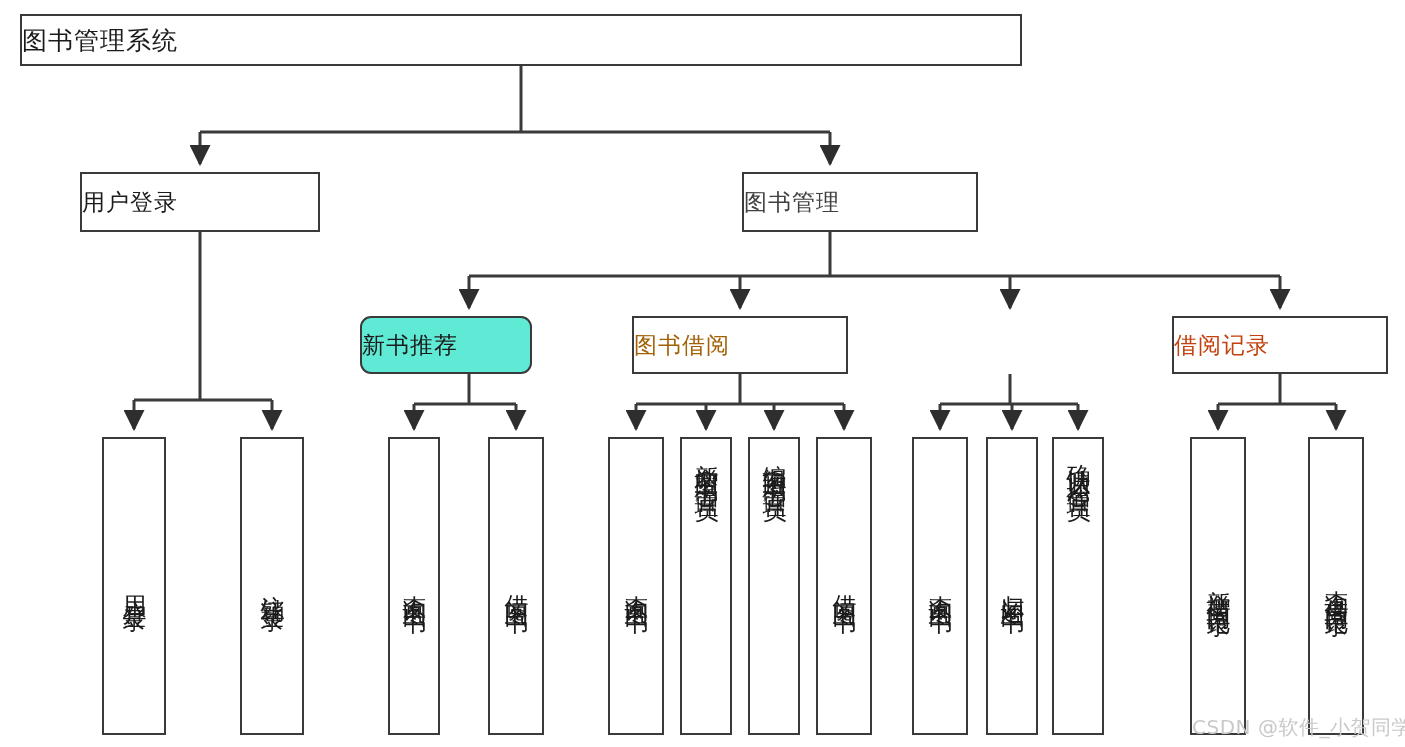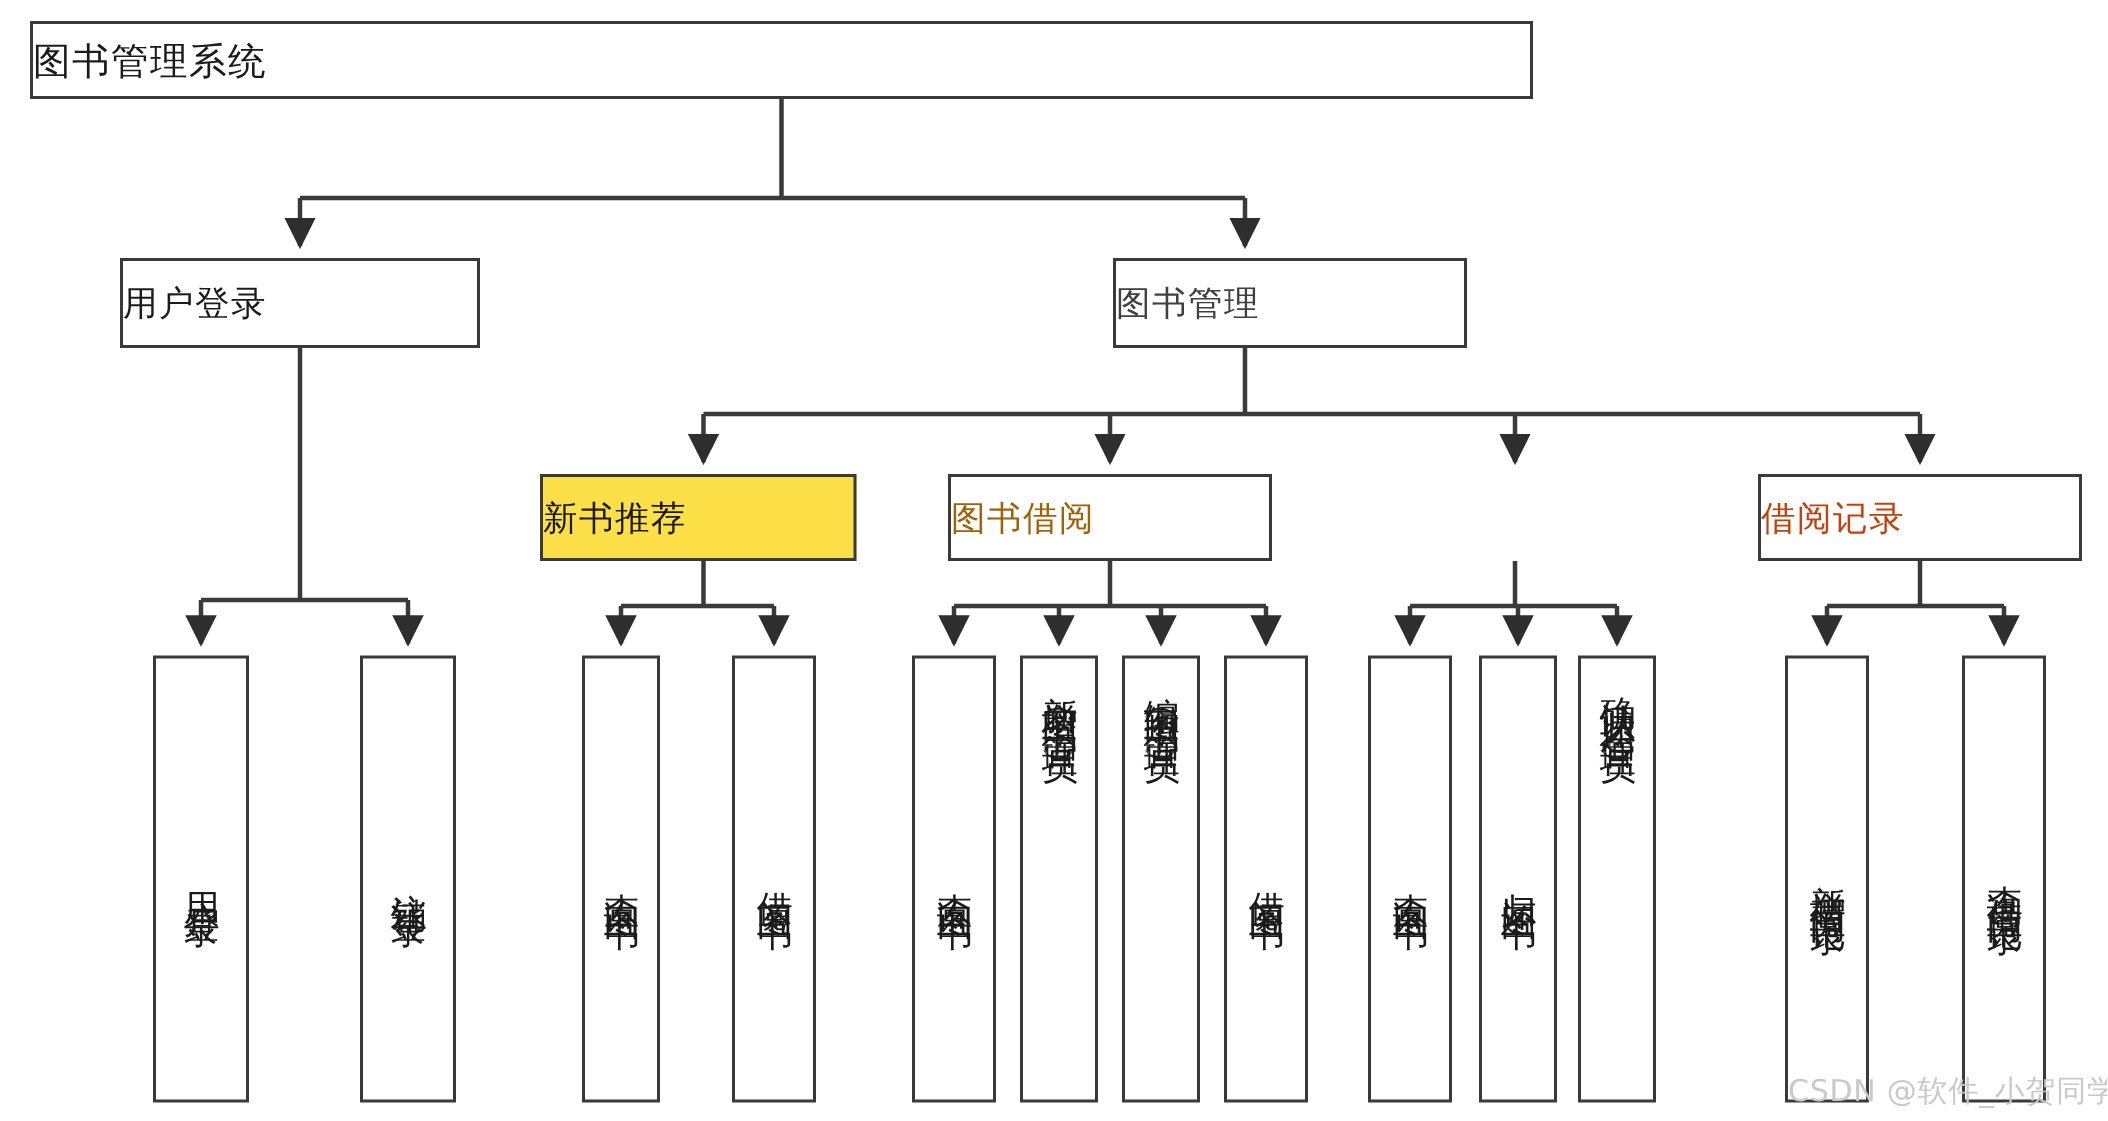--- a/index.html
+++ b/index.html
@@ -128,21 +128,21 @@
     <span>图书管理系统</span>
   </div>
 
   <div class="node lvl2" id="node-l2-0" style="left: 80px; top: 172px; width: 240px; height: 60px; border-color: rgb(58, 58, 58); background: rgb(255, 255, 255); color: rgb(27, 27, 27);">
     <span>用户登录</span>
   </div>
   <div class="node lvl2" id="node-l2-1" style="left: 712px; top: 172px; width: 236px; height: 60px; border-color: rgb(58, 58, 58); background: rgb(255, 255, 255); color: #404040; margin-left: 30px;">
     <span>图书管理</span>
   </div>
 
-  <div class="node lvl3" id="node-l3-0" style="left: 360px; top: 316px; width: 211px; height: 58px; border-color: rgb(58, 58, 58); background: #fde047; color: rgb(27, 27, 27);">
+  <div class="node lvl3" id="node-l3-0" style="left: 360px; top: 316px; width: 172px; height: 58px; border-color: rgb(58, 58, 58); background: #5eead4; color: rgb(27, 27, 27); border-radius: 11px;">
     <span>新书推荐</span>
   </div>
   <div class="node lvl3" id="node-l3-1" style="left: 632px; top: 316px; width: 216px; height: 58px; border-color: rgb(58, 58, 58); background: rgb(255, 255, 255); color: #a16207;">
     <span>图书借阅</span>
   </div>
   <div class="node lvl3" id="node-l3-3" style="left: 1172px; top: 316px; width: 216px; height: 58px; border-color: rgb(58, 58, 58); background: rgb(255, 255, 255); color: #c2410c;">
     <span>借阅记录</span>
   </div>
 
   <div class="node leaf" id="node-leaf-0" style="left: 102px; top: 437px; width: 64px; height: 298px; border-color: rgb(58, 58, 58); background: rgb(255, 255, 255); color: rgb(27, 27, 27);">

